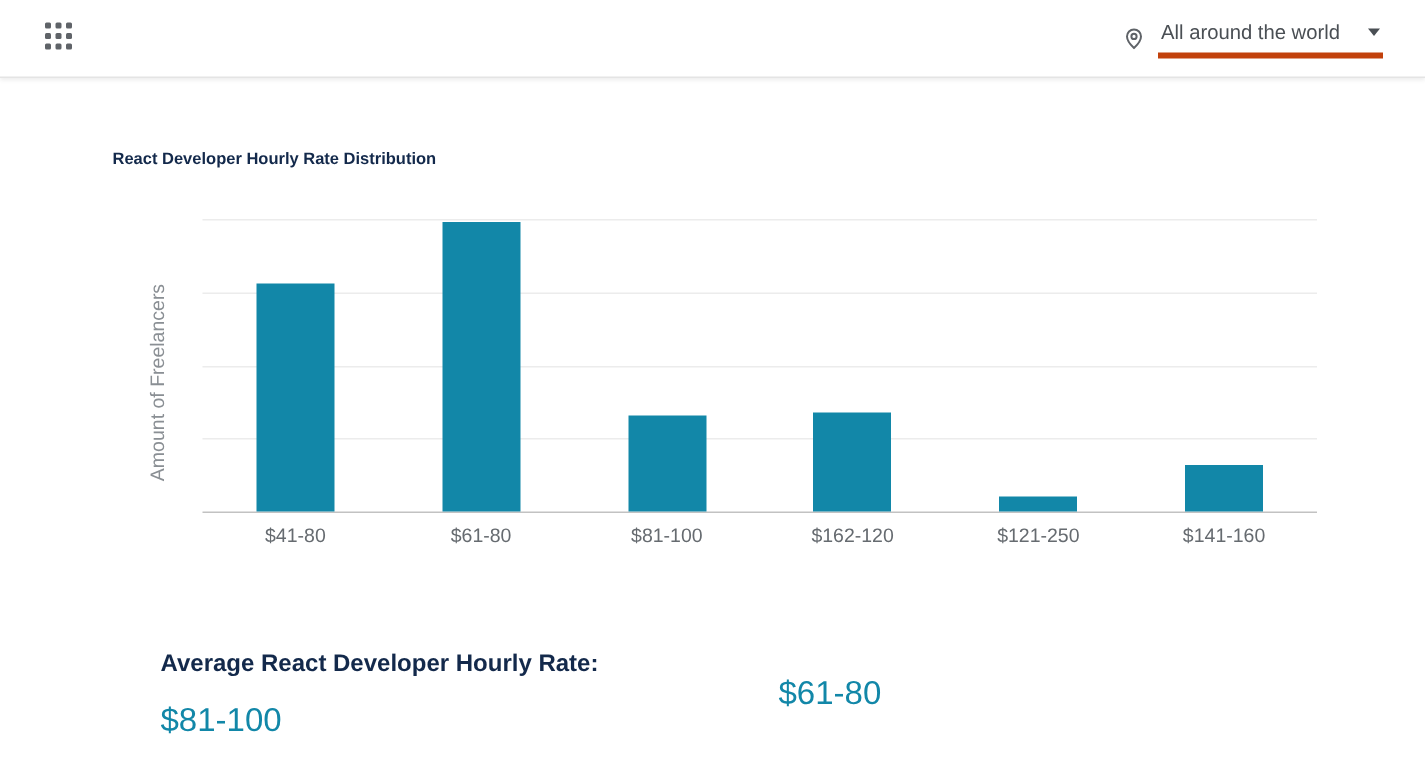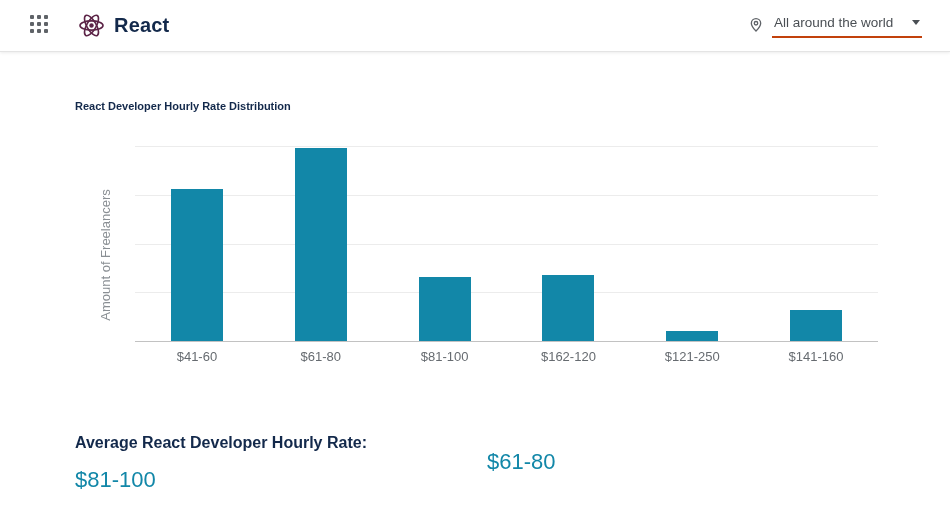--- a/index.html
+++ b/index.html
@@ -39,21 +39,21 @@
   .brand-name {
     font-size: 20px; font-weight: 700; color: var(--navy);
     letter-spacing: .2px;
   }
 
   .filters { display: flex; align-items: center; gap: 42px; }
   .filter { display: flex; align-items: flex-end; gap: 8px; }
   .filter-icon { color: #5f6368; display: flex; align-items: center; padding-bottom: 4px; }
   .select {
     display: flex; align-items: center; justify-content: space-between;
-    border-bottom: 2px solid #c2410c;
+    border-bottom: 4px solid #c2410c;
     padding: 2px 2px 6px 2px;
     cursor: pointer;
   }
   .select.loc { width: 150px; }
   .select.exp { width: 168px; }
   .select-value { font-size: 13.5px; color: #4a4f54; white-space: nowrap; }
   .caret {
     width: 0; height: 0; margin-left: 8px;
     border-left: 4px solid transparent;
     border-right: 4px solid transparent;
@@ -95,21 +95,21 @@
     display: flex; align-items: flex-end; justify-content: center;
   }
   .bar { width: 52px; background: var(--teal); }
   .xlabels { display: flex; margin-top: 7px; }
   .xlabel {
     flex: 1; text-align: center;
     font-size: 13px; color: #666b70;
   }
 
   
-  .stats { display: flex; margin-top: 70px; }
+  .stats { display: flex; margin-top: 70px; margin-left: 32px; }
   .stat-col.first { width: 412px; }
   .stat-label {
     font-size: 16px; font-weight: 700; color: var(--navy);
   }
   .stat-value {
     margin-top: 15px;
     font-size: 22px; color: var(--teal);
   }
 </style>
 </head>
@@ -121,33 +121,20 @@
       <span></span>
         <span></span>
         <span></span>
         <span></span>
         <span></span>
         <span></span>
         <span></span>
         <span></span>
         <span></span>
     </button>
-    <div class="brand">
-      <span style="display:flex;">
-        <svg width="27" height="27" viewBox="0 0 27 27">
-          <g fill="none" stroke="#5c2447" stroke-width="1.6">
-            <ellipse cx="13.5" cy="13.5" rx="11.5" ry="4.6"></ellipse>
-            <ellipse cx="13.5" cy="13.5" rx="11.5" ry="4.6" transform="rotate(60 13.5 13.5)"></ellipse>
-            <ellipse cx="13.5" cy="13.5" rx="11.5" ry="4.6" transform="rotate(120 13.5 13.5)"></ellipse>
-          </g>
-          <circle cx="13.5" cy="13.5" r="2.2" fill="#5c2447"></circle>
-        </svg>
-      </span>
-      <span class="brand-name">React</span>
-    </div>
   </div>
 
   <div class="filters">
     <div class="filter">
       <span class="filter-icon">
         <svg width="16" height="18" viewBox="0 0 24 24" fill="none" stroke="#5f6368" stroke-width="2">
           <path d="M12 21s-7-6.6-7-11.6A7 7 0 0 1 19 9.4C19 14.4 12 21 12 21z"></path>
           <circle cx="12" cy="9.4" r="2.6"></circle>
         </svg>
       </span>
@@ -188,21 +175,21 @@
             </div>
             <div class="slot">
               <div class="bar" style="height: 5%; background: rgb(18, 135, 168);"></div>
             </div>
             <div class="slot">
               <div class="bar" style="height: 16%; background: rgb(18, 135, 168);"></div>
             </div>
           </div>
       </div>
       <div class="xlabels">
-          <div class="xlabel">$41-60</div>
+          <div class="xlabel">$41-80</div>
           <div class="xlabel">$61-80</div>
           <div class="xlabel">$81-100</div>
           <div class="xlabel">$162-120</div>
           <div class="xlabel">$121-250</div>
           <div class="xlabel">$141-160</div>
         </div>
     </div>
   </div>
 
   <div class="stats">

